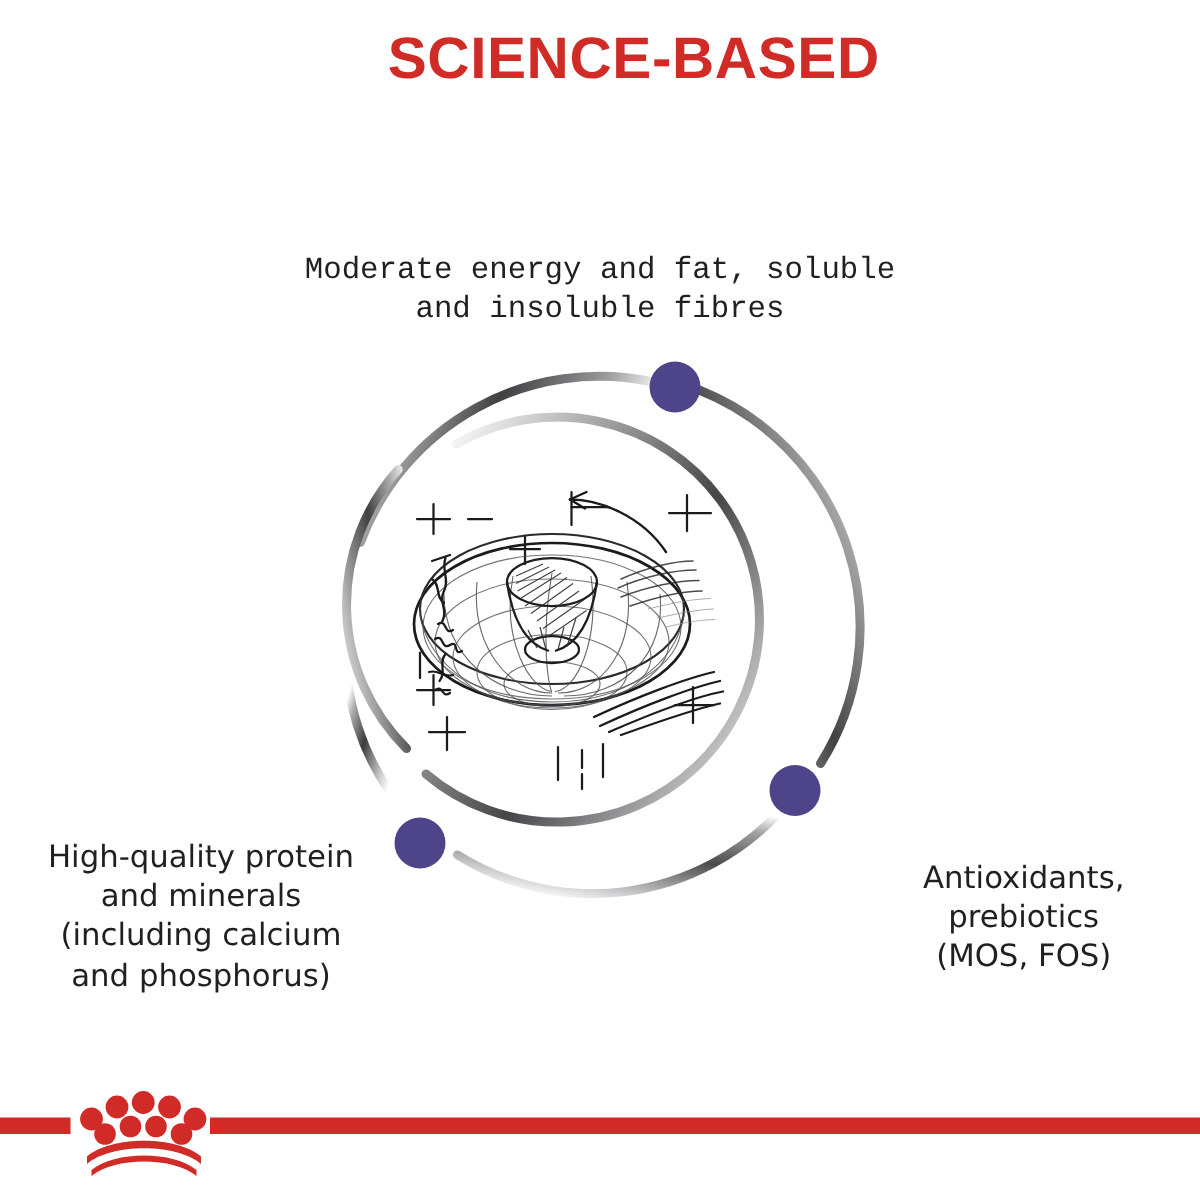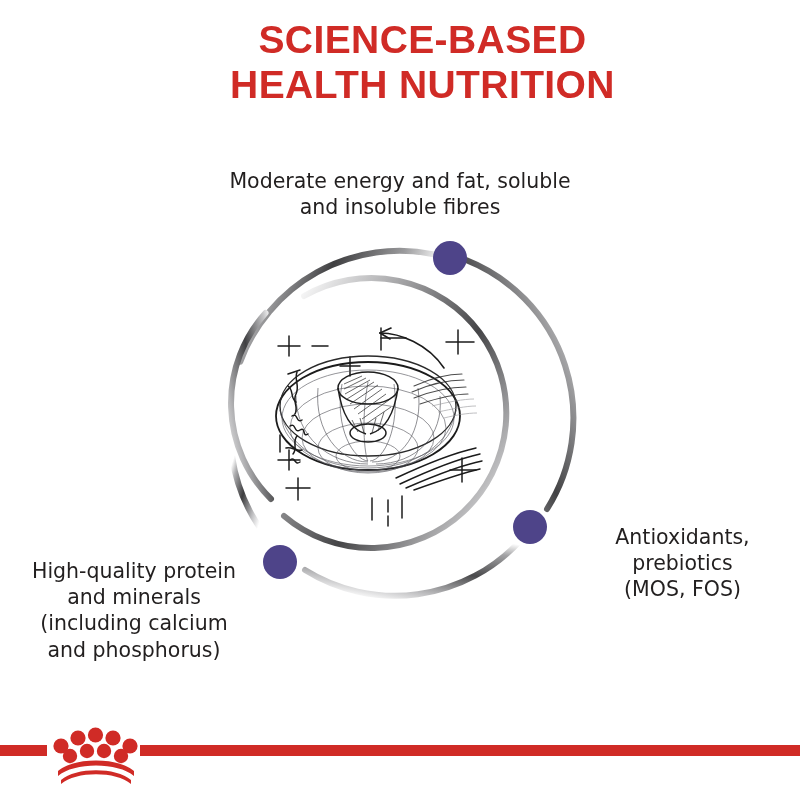--- a/index.html
+++ b/index.html
@@ -30,44 +30,43 @@
 
   
   .callout{
     position:absolute;
     color:#221f1f;
     font-size:20.5px;
     line-height:1.28;
     font-family:"DejaVu Sans", sans-serif;
     white-space:pre-line;
   }
-  #callout-top{ left:160px; top:168px; width:480px; text-align:center; }
+  #callout-top{ left:160px; top:168px; width:480px; text-align:center;font-family:Liberation Mono, monospace; }
   #callout-left{ left:8px;  top:558px; width:252px; text-align:center; }
-  #callout-right{ left:575px; top:524px; width:215px; text-align:center; }
+  #callout-right{ left:575px; top:572px; width:215px; text-align:center; }
 
   
   #diagram{
     position:absolute;left:200px;top:220px;width:400px;height:400px;
   }
   #diagram svg{display:block;width:400px;height:400px;}
 
   
   #footer{
     position:absolute;left:0;top:700px;width:800px;height:100px;
   }
   #footer svg{display:block;width:800px;height:100px;}
 </style>
 </head>
 <body>
 
 <div id="page">
 
   <div class="title-block">
     <span class="title-line">SCIENCE-BASED</span>
-    <span class="title-line">HEALTH NUTRITION</span>
   </div>
 
   <div id="diagram">
     <svg viewBox="0 0 400 400" xmlns="http://www.w3.org/2000/svg">
       <defs>
 
         <linearGradient id="gradA" x1="0" y1="0" x2="1" y2="0.25">
           <stop offset="0%" stop-color="#ffffff"></stop>
           <stop offset="18%" stop-color="#b8b8ba"></stop>
           <stop offset="48%" stop-color="#3f3f41"></stop>

